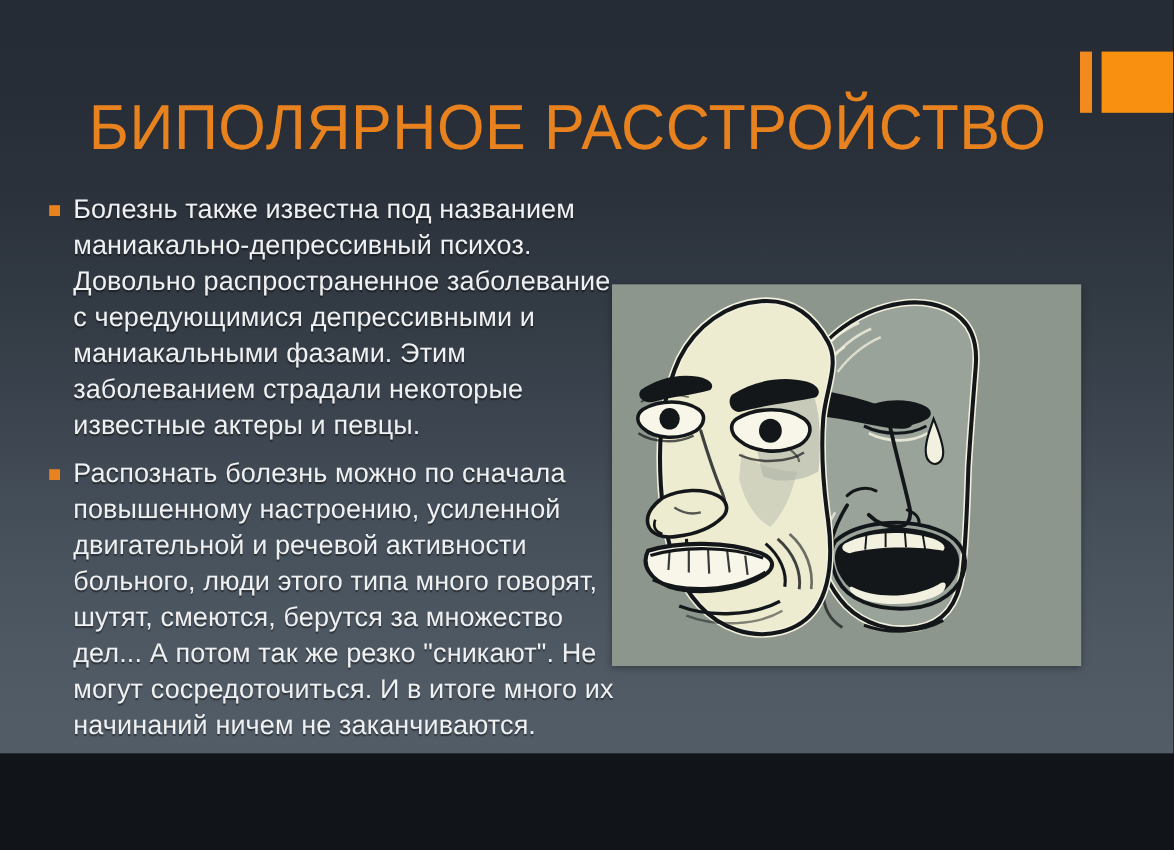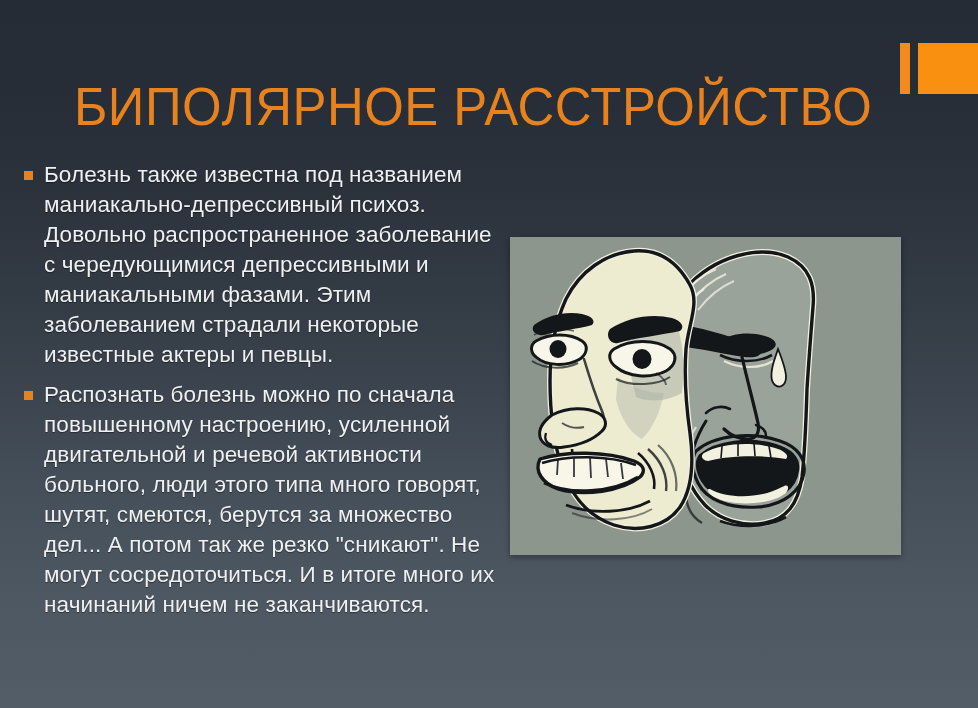--- a/index.html
+++ b/index.html
@@ -3,21 +3,21 @@
 <meta charset="utf-8">
 <style>
   html, body {
     margin: 0;
     padding: 0;
     background: #11151a;
   }
   .slide {
     position: relative;
     width: 978px;
-    height: 708px;
+    height: 628px;
     overflow: hidden;
     background: linear-gradient(180deg,
         #262c35 0%,
         #272d36 12%,
         #2b323c 26%,
         #333b45 42%,
         #3d4650 57%,
         #47515c 72%,
         #4e5863 85%,
         #525d68 100%);
@@ -62,21 +62,21 @@
     font-weight: 400;
     white-space: nowrap;
     font-family: "Liberation Sans Narrow", "Liberation Sans", "DejaVu Sans Condensed", sans-serif;
     transform: scaleX(0.96);
     transform-origin: left center;
   }
 
   
   .body {
     position: absolute;
-    left: 15px;
+    left: 32px;
     top: 160px;
     width: 480px;
   }
   .bullet-row {
     position: relative;
     padding-left: 29px;
     margin-bottom: 10px;
   }
   .bullet-marker {
     position: absolute;

